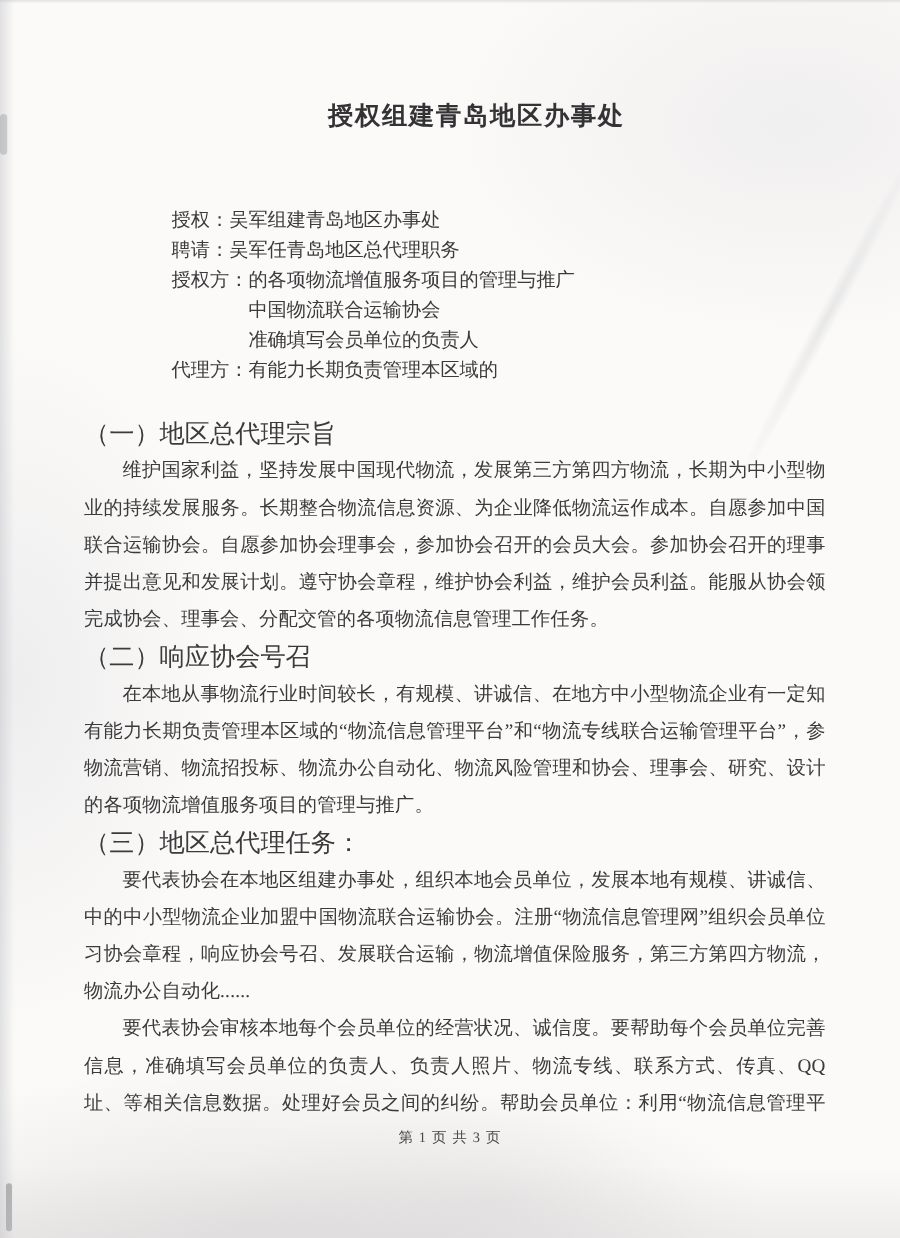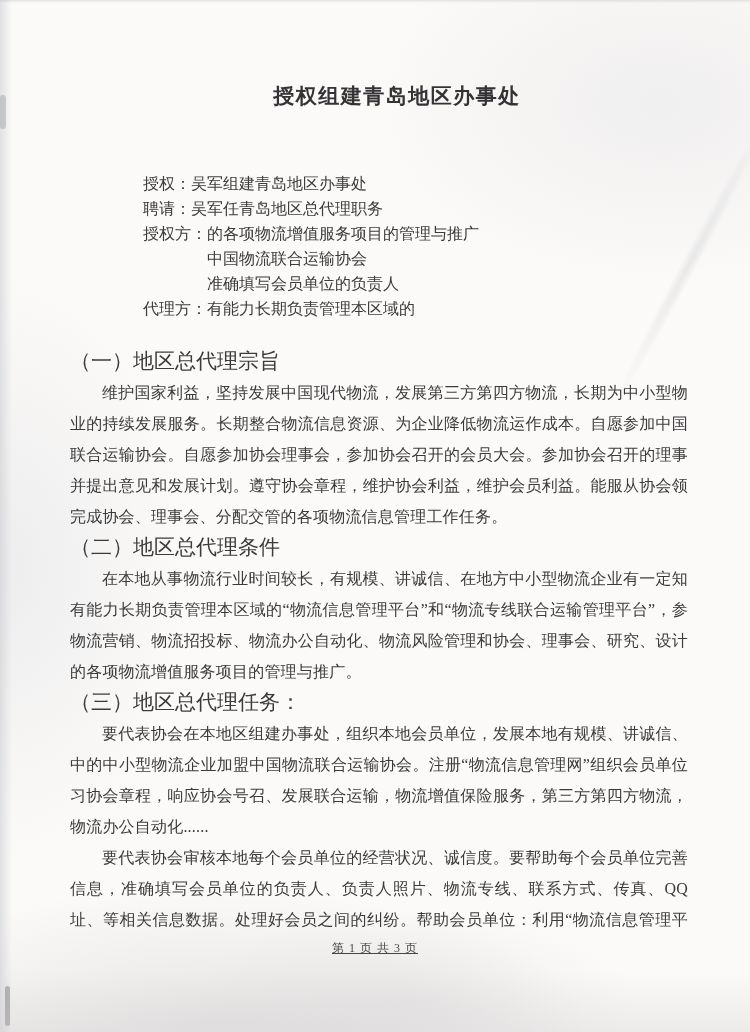--- a/index.html
+++ b/index.html
@@ -47,21 +47,21 @@
   .doc-body { position:absolute; top:346px; left:70px; width:618px; }
   .section-heading { height:31px; line-height:31px; font-size:21px; white-space:nowrap; }
   .body-line { height:31px; line-height:31px; font-size:16px; white-space:nowrap;
                letter-spacing:0.2px; }
   .body-line.full { white-space:normal; text-align:justify; text-align-last:justify;
                     overflow:hidden; }
   .para-first { text-indent:32px; }
 
   
   .footer { position:absolute; top:940px; left:0; right:0; text-align:center;
-            font-size:12px; letter-spacing:1px; color:#47474a;text-decoration:underline; }
+            font-size:12px; letter-spacing:1px; color:#47474a; }
 </style>
 </head>
 <body>
 
 <div class="paper">
 
   <div class="edge-top"></div>
   <div class="edge-left"></div>
   <div class="edge-left-seg"></div>
   <div class="edge-left-dark"></div>
@@ -93,21 +93,21 @@
     </div>
   </div>
 
   <div class="doc-body">
       <div class="section-heading">（一）地区总代理宗旨</div>
       <div class="body-line para-first full">维护国家利益，坚持发展中国现代物流，发展第三方第四方物流，长期为中小型物流企</div>
       <div class="body-line full">业的持续发展服务。长期整合物流信息资源、为企业降低物流运作成本。自愿参加中国物流</div>
       <div class="body-line full">联合运输协会。自愿参加协会理事会，参加协会召开的会员大会。参加协会召开的理事会议</div>
       <div class="body-line full">并提出意见和发展计划。遵守协会章程，维护协会利益，维护会员利益。能服从协会领导，</div>
       <div class="body-line">完成协会、理事会、分配交管的各项物流信息管理工作任务。</div>
-      <div class="section-heading">（二）地区总代理条件</div>
+      <div class="section-heading">（二）响应协会号召</div>
       <div class="body-line para-first full">在本地从事物流行业时间较长，有规模、讲诚信、在地方中小型物流企业有一定知名度。</div>
       <div class="body-line full">有能力长期负责管理本区域的“物流信息管理平台”和“物流专线联合运输管理平台”，参与</div>
       <div class="body-line full">物流营销、物流招投标、物流办公自动化、物流风险管理和协会、理事会、研究、设计提倡</div>
       <div class="body-line">的各项物流增值服务项目的管理与推广。</div>
       <div class="section-heading">（三）地区总代理任务：</div>
       <div class="body-line para-first full">要代表协会在本地区组建办事处，组织本地会员单位，发展本地有规模、讲诚信、发展</div>
       <div class="body-line full">中的中小型物流企业加盟中国物流联合运输协会。注册“物流信息管理网”组织会员单位学</div>
       <div class="body-line full">习协会章程，响应协会号召、发展联合运输，物流增值保险服务，第三方第四方物流，落实</div>
       <div class="body-line">物流办公自动化......</div>
       <div class="body-line para-first full">要代表协会审核本地每个会员单位的经营状况、诚信度。要帮助每个会员单位完善网站</div>

